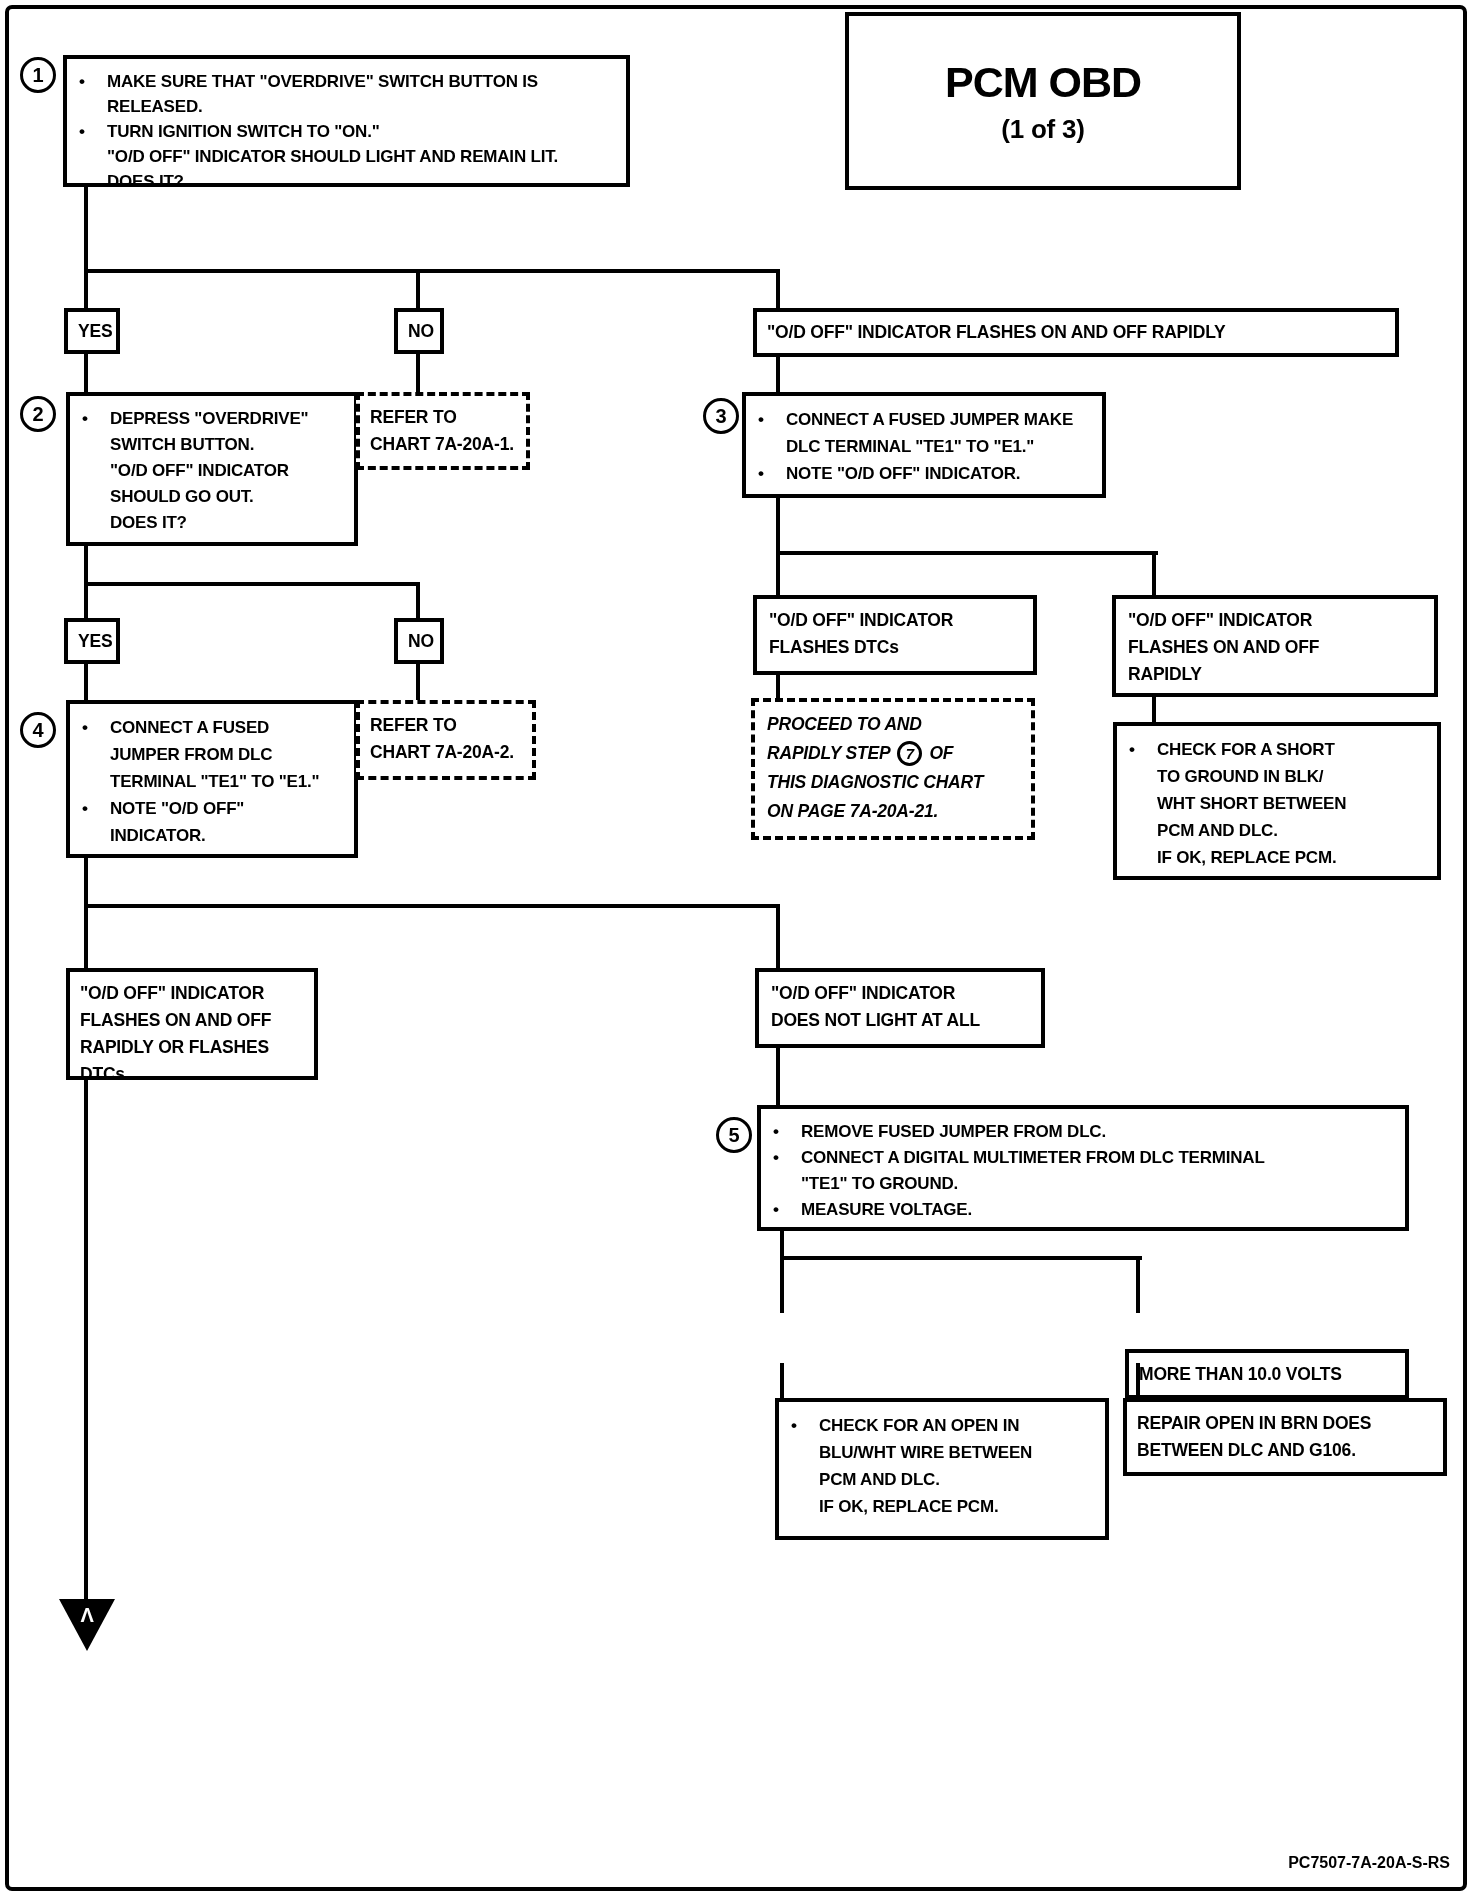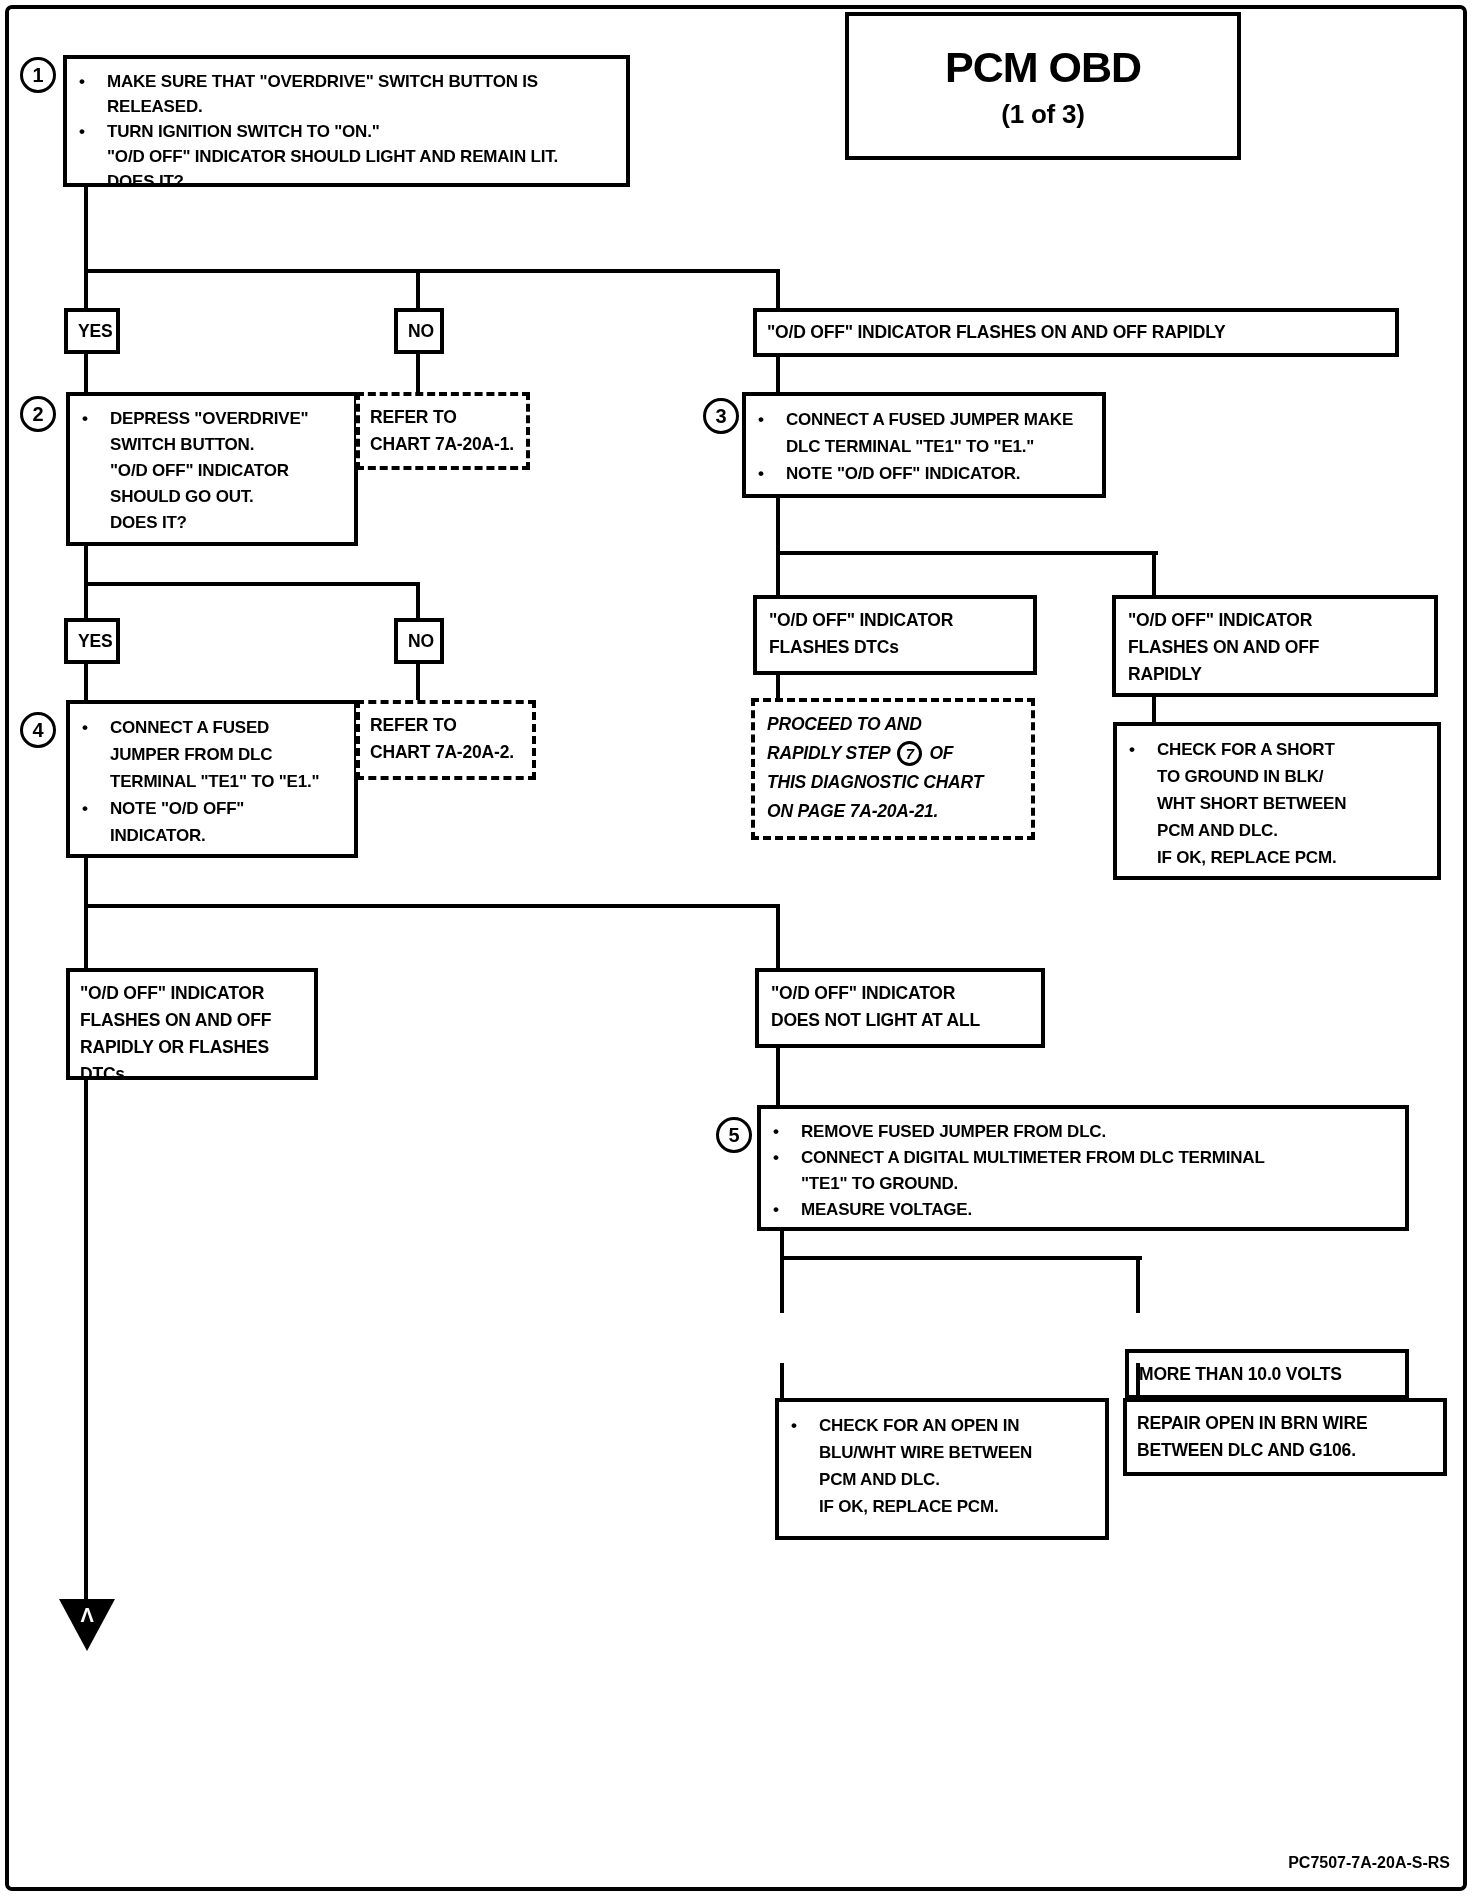--- a/index.html
+++ b/index.html
@@ -34,21 +34,21 @@
   .l2row{display:flex;align-items:center;}
   .footer-code{position:absolute;left:1150px;top:1854px;width:300px;text-align:right;font-size:16px;letter-spacing:0;}
   .arrow{position:absolute;left:58px;top:1598px;width:58px;height:54px;}
 </style>
 </head>
 <body>
 
 <div class="page">
   <div class="frame"></div>
 
-  <div class="box title-box" style="left:845px;top:12px;width:396px;height:148px;">
+  <div class="box title-box" style="left:845px;top:12px;width:396px;height:178px;">
     <div class="title-main">PCM OBD</div>
     <div class="title-sub">(1 of 3)</div>
   </div>
 
   <div class="badge" style="left:20px;top:57px;">1</div>
   <div class="box" style="left:63px;top:55px;width:567px;height:132px;">
     <div class="content">
       <div class="row">
           <span class="blt">•</span>
           <span>MAKE SURE THAT "OVERDRIVE" SWITCH BUTTON IS</span>
@@ -307,21 +307,21 @@
         </div>
       <div class="row">
           <span class="blt"></span>
           <span>IF OK, REPLACE PCM.</span>
         </div>
     </div>
   </div>
 
   <div class="box" style="left:1123px;top:1398px;width:324px;height:78px;">
     <div class="lines" style="padding-left:10px;">
-      <div>REPAIR OPEN IN BRN WIRE</div>
+      <div>REPAIR OPEN IN BRN DOES</div>
       <div>BETWEEN DLC AND G106.</div>
     </div>
   </div>
 
   <div class="vline" style="left:84px;top:1080px;height:522px;"></div>
   <div class="arrow">
     <svg width="58" height="54" viewBox="0 0 58 54">
       <polygon points="1,1 57,1 29,53" fill="#000"></polygon>
       <text x="29" y="24" text-anchor="middle" fill="#fff" font-size="20" font-weight="bold" font-family="Liberation Sans, DejaVu Sans, sans-serif">Λ</text>
     </svg>

